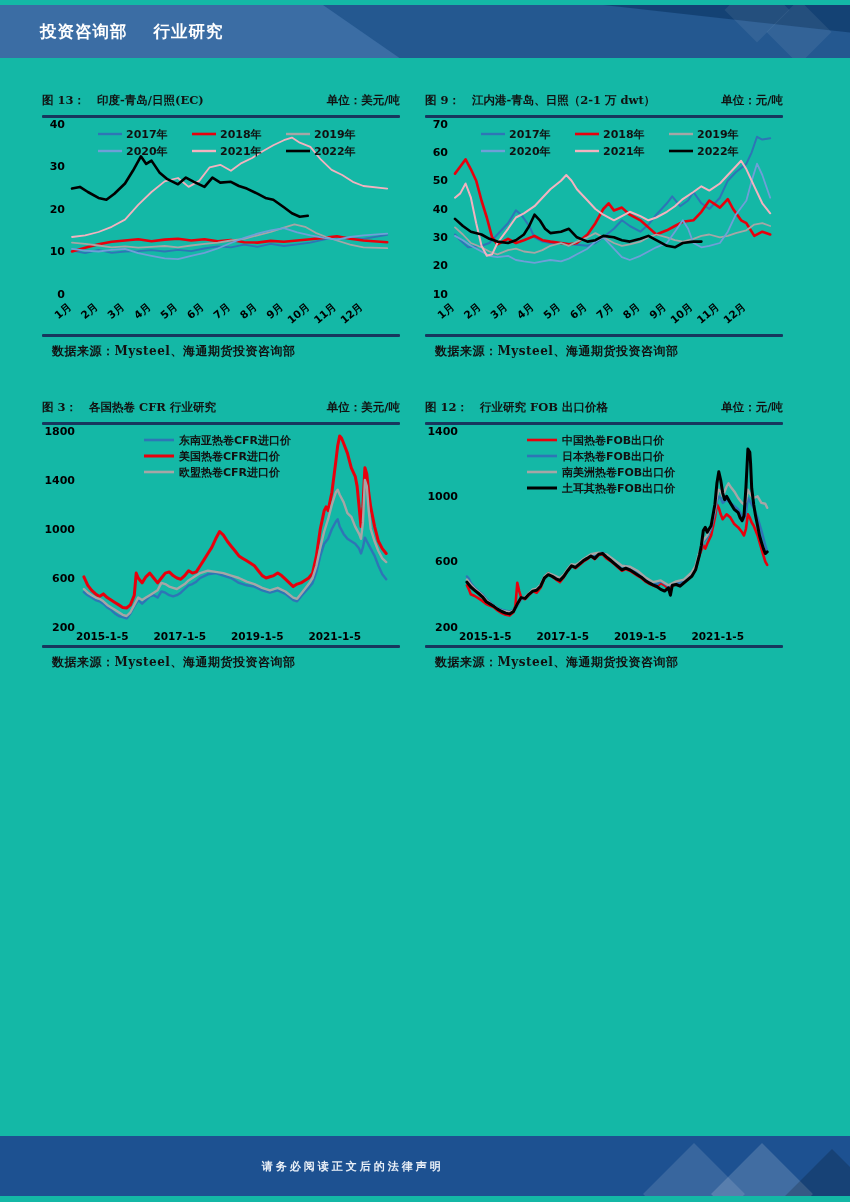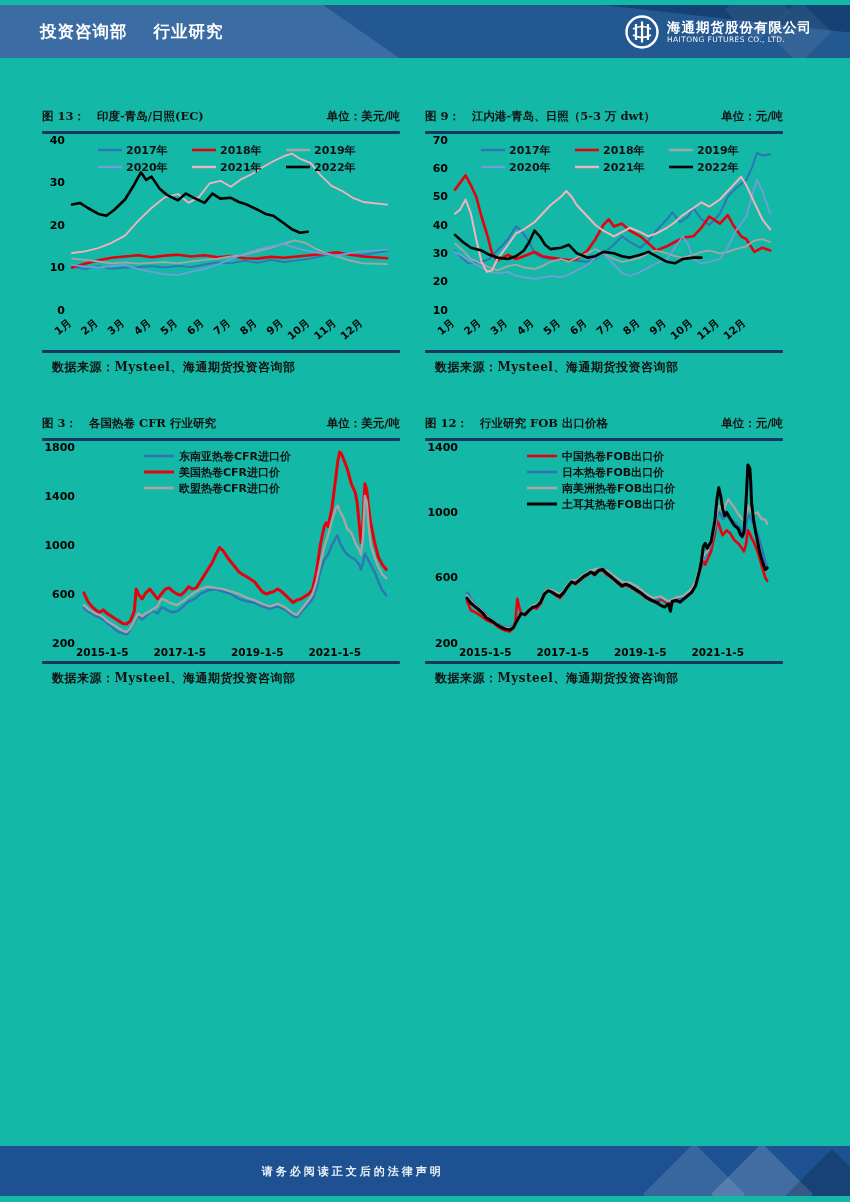--- a/index.html
+++ b/index.html
@@ -17,64 +17,53 @@
              color:#fff;font-weight:bold;font-size:16.5px;letter-spacing:1px;
              font-family:"DejaVu Sans",sans-serif;}
   .hdr-title .gap{display:inline-block;width:26px;}
   .logo{position:absolute;right:38px;top:50%;transform:translateY(-50%);
         display:flex;align-items:center;color:#fff;}
   .logo svg{margin-right:7px;}
   .logo-cn{font-size:13.5px;font-weight:bold;font-family:"DejaVu Serif",serif;line-height:15px;letter-spacing:1px;}
   .logo-en{font-size:7.5px;letter-spacing:.4px;line-height:9px;opacity:.95;}
 
   
-  .grid{position:absolute;top:109px;left:42px;display:grid;
+  .grid{position:absolute;top:93px;left:42px;display:grid;
         grid-template-columns:358px 358px;column-gap:25px;row-gap:40px;}
   .card{width:358px;}
   .chead{display:flex;align-items:baseline;height:22px;
          font-family:"DejaVu Serif",serif;font-weight:bold;font-size:11.5px;color:#111;}
   .chead .fig{white-space:nowrap;}
   .chead .ttl{margin-left:12px;white-space:nowrap;}
   .chead .unit{margin-left:auto;white-space:nowrap;}
   .rule{height:3px;background:#17375e;border-radius:1px;}
   .plot{width:358px;}
   .plot svg{display:block;}
   .src{font-family:"DejaVu Serif",serif;font-weight:bold;font-size:12px;color:#111;
        padding:6px 0 0 10px;letter-spacing:.5px;}
 
   
-  .ftr{position:absolute;left:0;right:0;bottom:6px;height:50px;background:#1d5191;overflow:hidden;}
+  .ftr{position:absolute;left:0;right:0;bottom:6px;height:60px;background:#1d5191;overflow:hidden;}
   .ftr-text{position:absolute;left:0;right:17%;top:50%;transform:translateY(-50%);
             text-align:center;color:#e9eff7;font-family:"DejaVu Serif",serif;
             font-weight:bold;font-size:11px;letter-spacing:3px;}
   .ftr-d{position:absolute;transform:rotate(45deg);}
 </style>
 </head>
 <body>
 
 <div class="page">
 
   <header class="hdr">
     <div class="hdr-light"></div>
     <div class="hdr-darktr"></div>
     <div class="hdr-d" style="right:70px;top:-18px;width:46px;height:46px;"></div>
     <div class="hdr-d" style="right:28px;top:4px;width:46px;height:46px;"></div>
     <div class="hdr-title">
       <span>投资咨询部</span><span class="gap"></span><span>行业研究</span>
-    </div>
-    <div class="logo">
-      <svg width="36" height="36" viewBox="0 0 36 36">
-        <circle cx="18" cy="18" r="15.5" fill="none" stroke="#ffffff" stroke-width="2.4"></circle>
-        <path d="M12 10 v16 M18 7.5 v21 M24 10 v16" stroke="#ffffff" stroke-width="2.2" fill="none"></path>
-        <path d="M9 15 q9 -5 18 0 M9 21 q9 5 18 0" stroke="#ffffff" stroke-width="1.6" fill="none"></path>
-      </svg>
-      <div>
-        <div class="logo-cn">海通期货股份有限公司</div>
-        <div class="logo-en">HAITONG FUTURES CO., LTD.</div>
-      </div>
     </div>
   </header>
 
   <main class="grid">
 
     <section class="card">
       <div class="chead">
         <span class="fig">图 13：</span>
         <span class="ttl">印度-青岛/日照(EC)</span>
         <span class="unit">单位：美元/吨</span>
@@ -119,21 +108,21 @@
             <text x="272" y="33" dominant-baseline="central" style="font:bold 11px &quot;DejaVu Sans&quot;,sans-serif;fill:#111">2022年</text>
           </svg>
         </div>
       <div class="rule"></div>
       <div class="src">数据来源：Mysteel、海通期货投资咨询部</div>
     </section>
 
     <section class="card">
       <div class="chead">
         <span class="fig">图 9：</span>
-        <span class="ttl">江内港-青岛、日照（5-3 万 dwt）</span>
+        <span class="ttl">江内港-青岛、日照（2-1 万 dwt）</span>
         <span class="unit">单位：元/吨</span>
       </div>
       <div class="rule"></div>
       <div class="plot">
           <svg viewBox="0 0 358 216" width="358" height="216">
             <text x="23" y="176" text-anchor="end" dominant-baseline="central" style="font:bold 11px &quot;DejaVu Sans&quot;,sans-serif;fill:#000">10</text>
             <text x="23" y="147.66666666666666" text-anchor="end" dominant-baseline="central" style="font:bold 11px &quot;DejaVu Sans&quot;,sans-serif;fill:#000">20</text>
             <text x="23" y="119.33333333333334" text-anchor="end" dominant-baseline="central" style="font:bold 11px &quot;DejaVu Sans&quot;,sans-serif;fill:#000">30</text>
             <text x="23" y="91" text-anchor="end" dominant-baseline="central" style="font:bold 11px &quot;DejaVu Sans&quot;,sans-serif;fill:#000">40</text>
             <text x="23" y="62.66666666666667" text-anchor="end" dominant-baseline="central" style="font:bold 11px &quot;DejaVu Sans&quot;,sans-serif;fill:#000">50</text>

